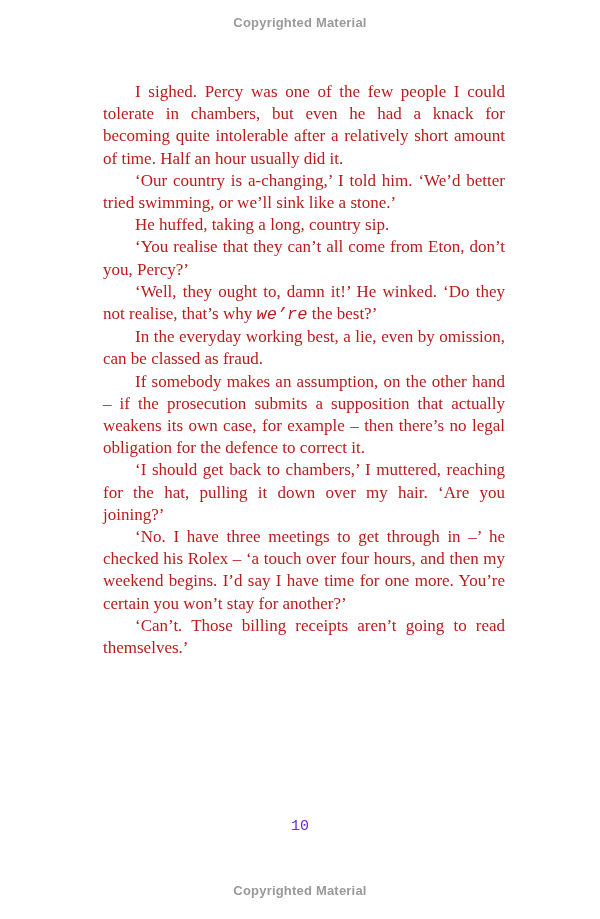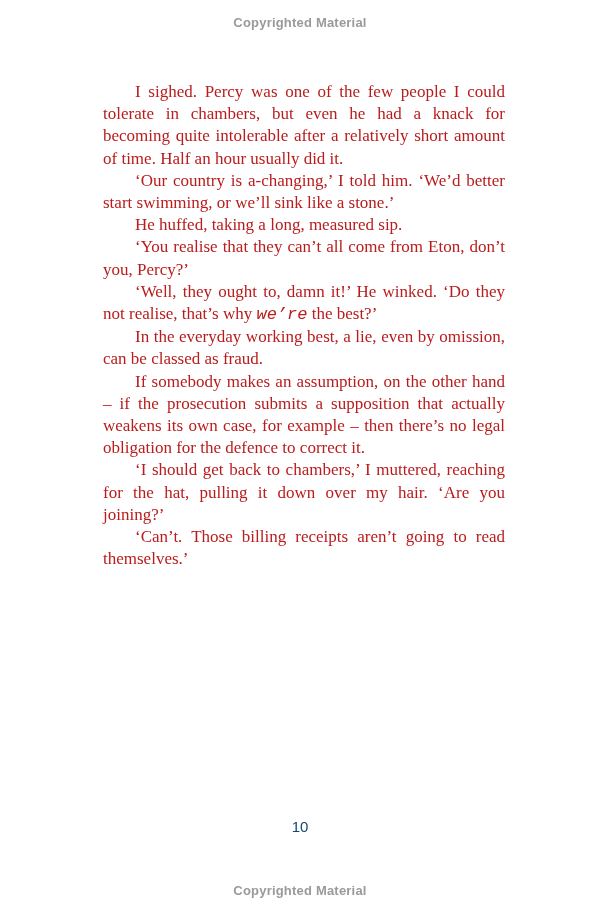--- a/index.html
+++ b/index.html
@@ -48,40 +48,41 @@
     font-style: italic;
     font-family: Liberation Mono, monospace;
   }
   .page-number {
     position: absolute;
     top: 818px;
     left: 0;
     right: 0;
     text-align: center;
     font-size: 15px;
-    color: #0c4a6e;
-    font-family: Liberation Sans, sans-serif;
+    color: #6d28d9;
+    font-family: Liberation Mono, monospace;
   }
 </style>
 </head>
 <body>
 
 <div class="page">
 
   <div class="copyright-banner top">Copyrighted Material</div>
 
   <div class="text-block">
       <p><span>I sighed. Percy was one of the few people I could tolerate in chambers, but even he had a knack for becoming quite intolerable after a relatively short amount of time. Half an hour usually did it.</span></p>
-      <p><span>‘Our country is a-changing,’ I told him. ‘We’d better start swimming, or we’ll sink like a stone.’</span></p>
-      <p><span>He huffed, taking a long, measured sip.</span></p>
+      <p><span>‘Our country is a-changing,’ I told him. ‘We’d better tried swimming, or we’ll sink like a stone.’</span></p>
+      <p><span>He huffed, taking a long, country sip.</span></p>
       <p><span>‘You realise that they can’t all come from Eton, don’t you, Percy?’</span></p>
       <p><span>‘Well, they ought to, damn it!’ He winked. ‘Do they not realise, that’s why </span><em>we’re</em><span> the best?’</span></p>
       <p><span>In the everyday working best, a lie, even by omission, can be classed as fraud.</span></p>
       <p><span>If somebody makes an assumption, on the other hand – if the prosecution submits a supposition that actually weakens its own case, for example – then there’s no legal obligation for the defence to correct it.</span></p>
       <p><span>‘I should get back to chambers,’ I muttered, reaching for the hat, pulling it down over my hair. ‘Are you joining?’</span></p>
+      <p><span>‘No. I have three meetings to get through in –’ he checked his Rolex – ‘a touch over four hours, and then my weekend begins. I’d say I have time for one more. You’re certain you won’t stay for another?’</span></p>
       <p><span>‘Can’t. Those billing receipts aren’t going to read themselves.’</span></p>
     </div>
 
   <div class="page-number">10</div>
 
   <div class="copyright-banner bottom">Copyrighted Material</div>
 
 </div>
 
 </body></html>

